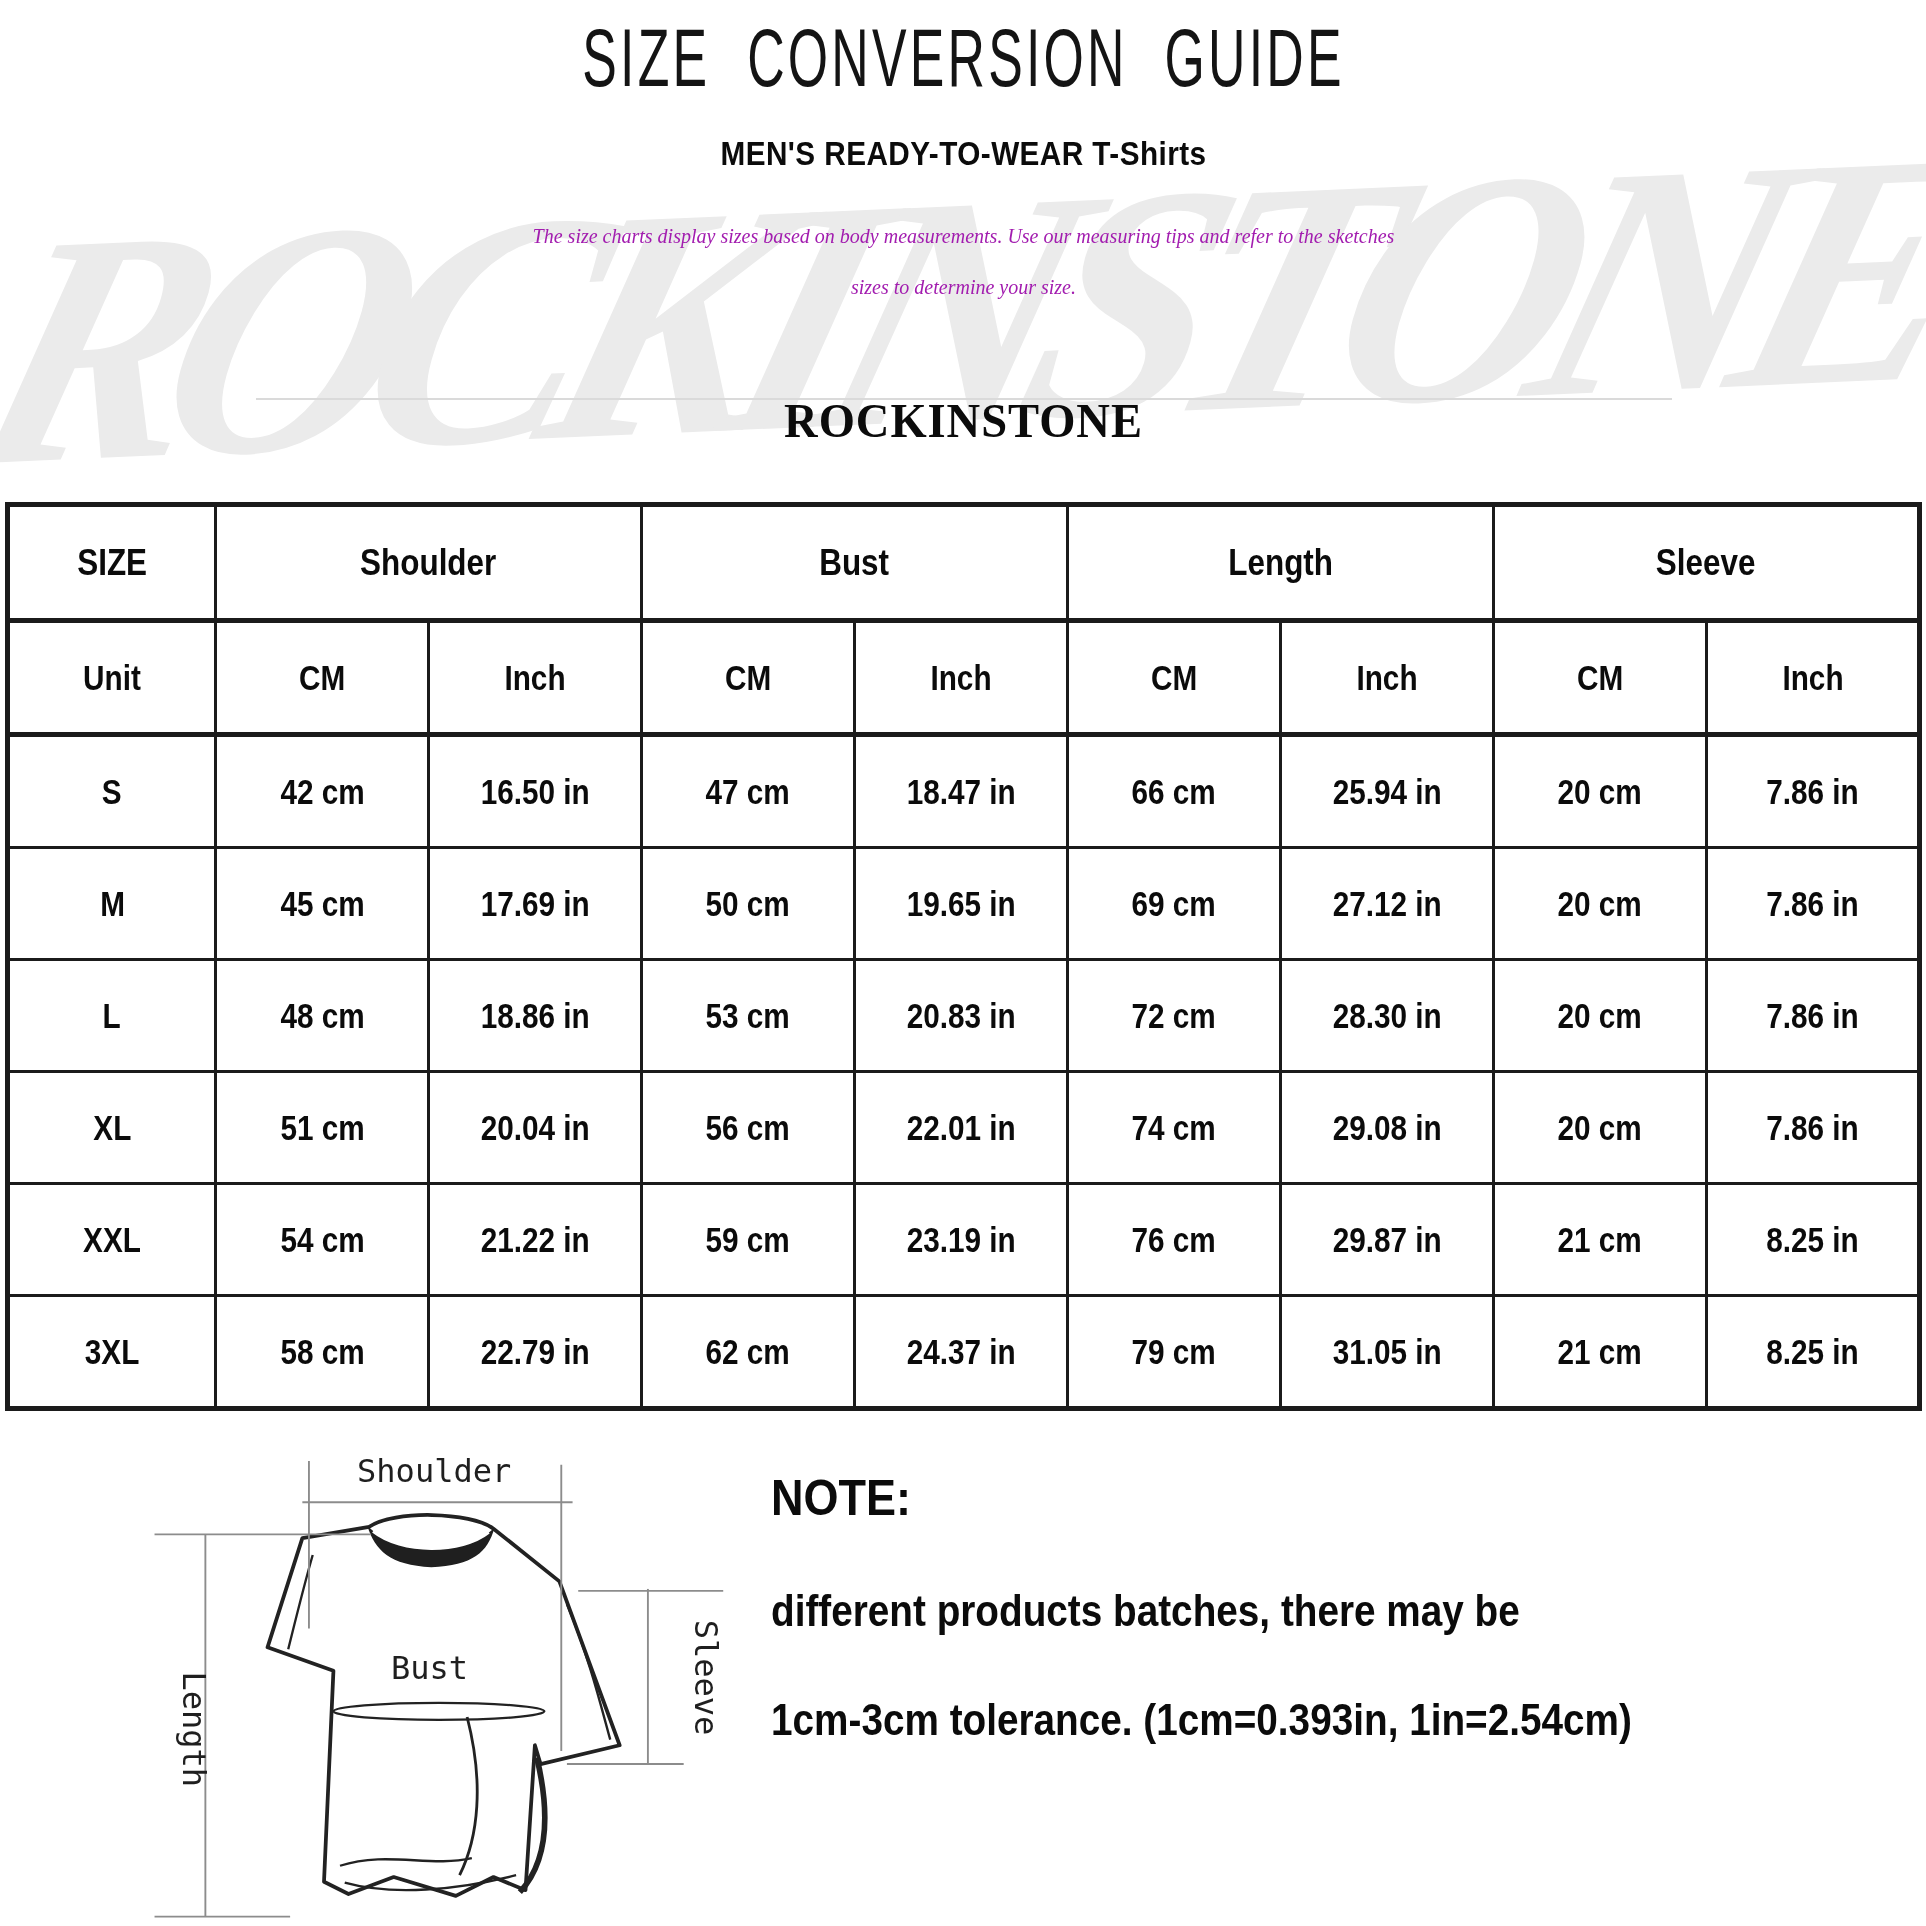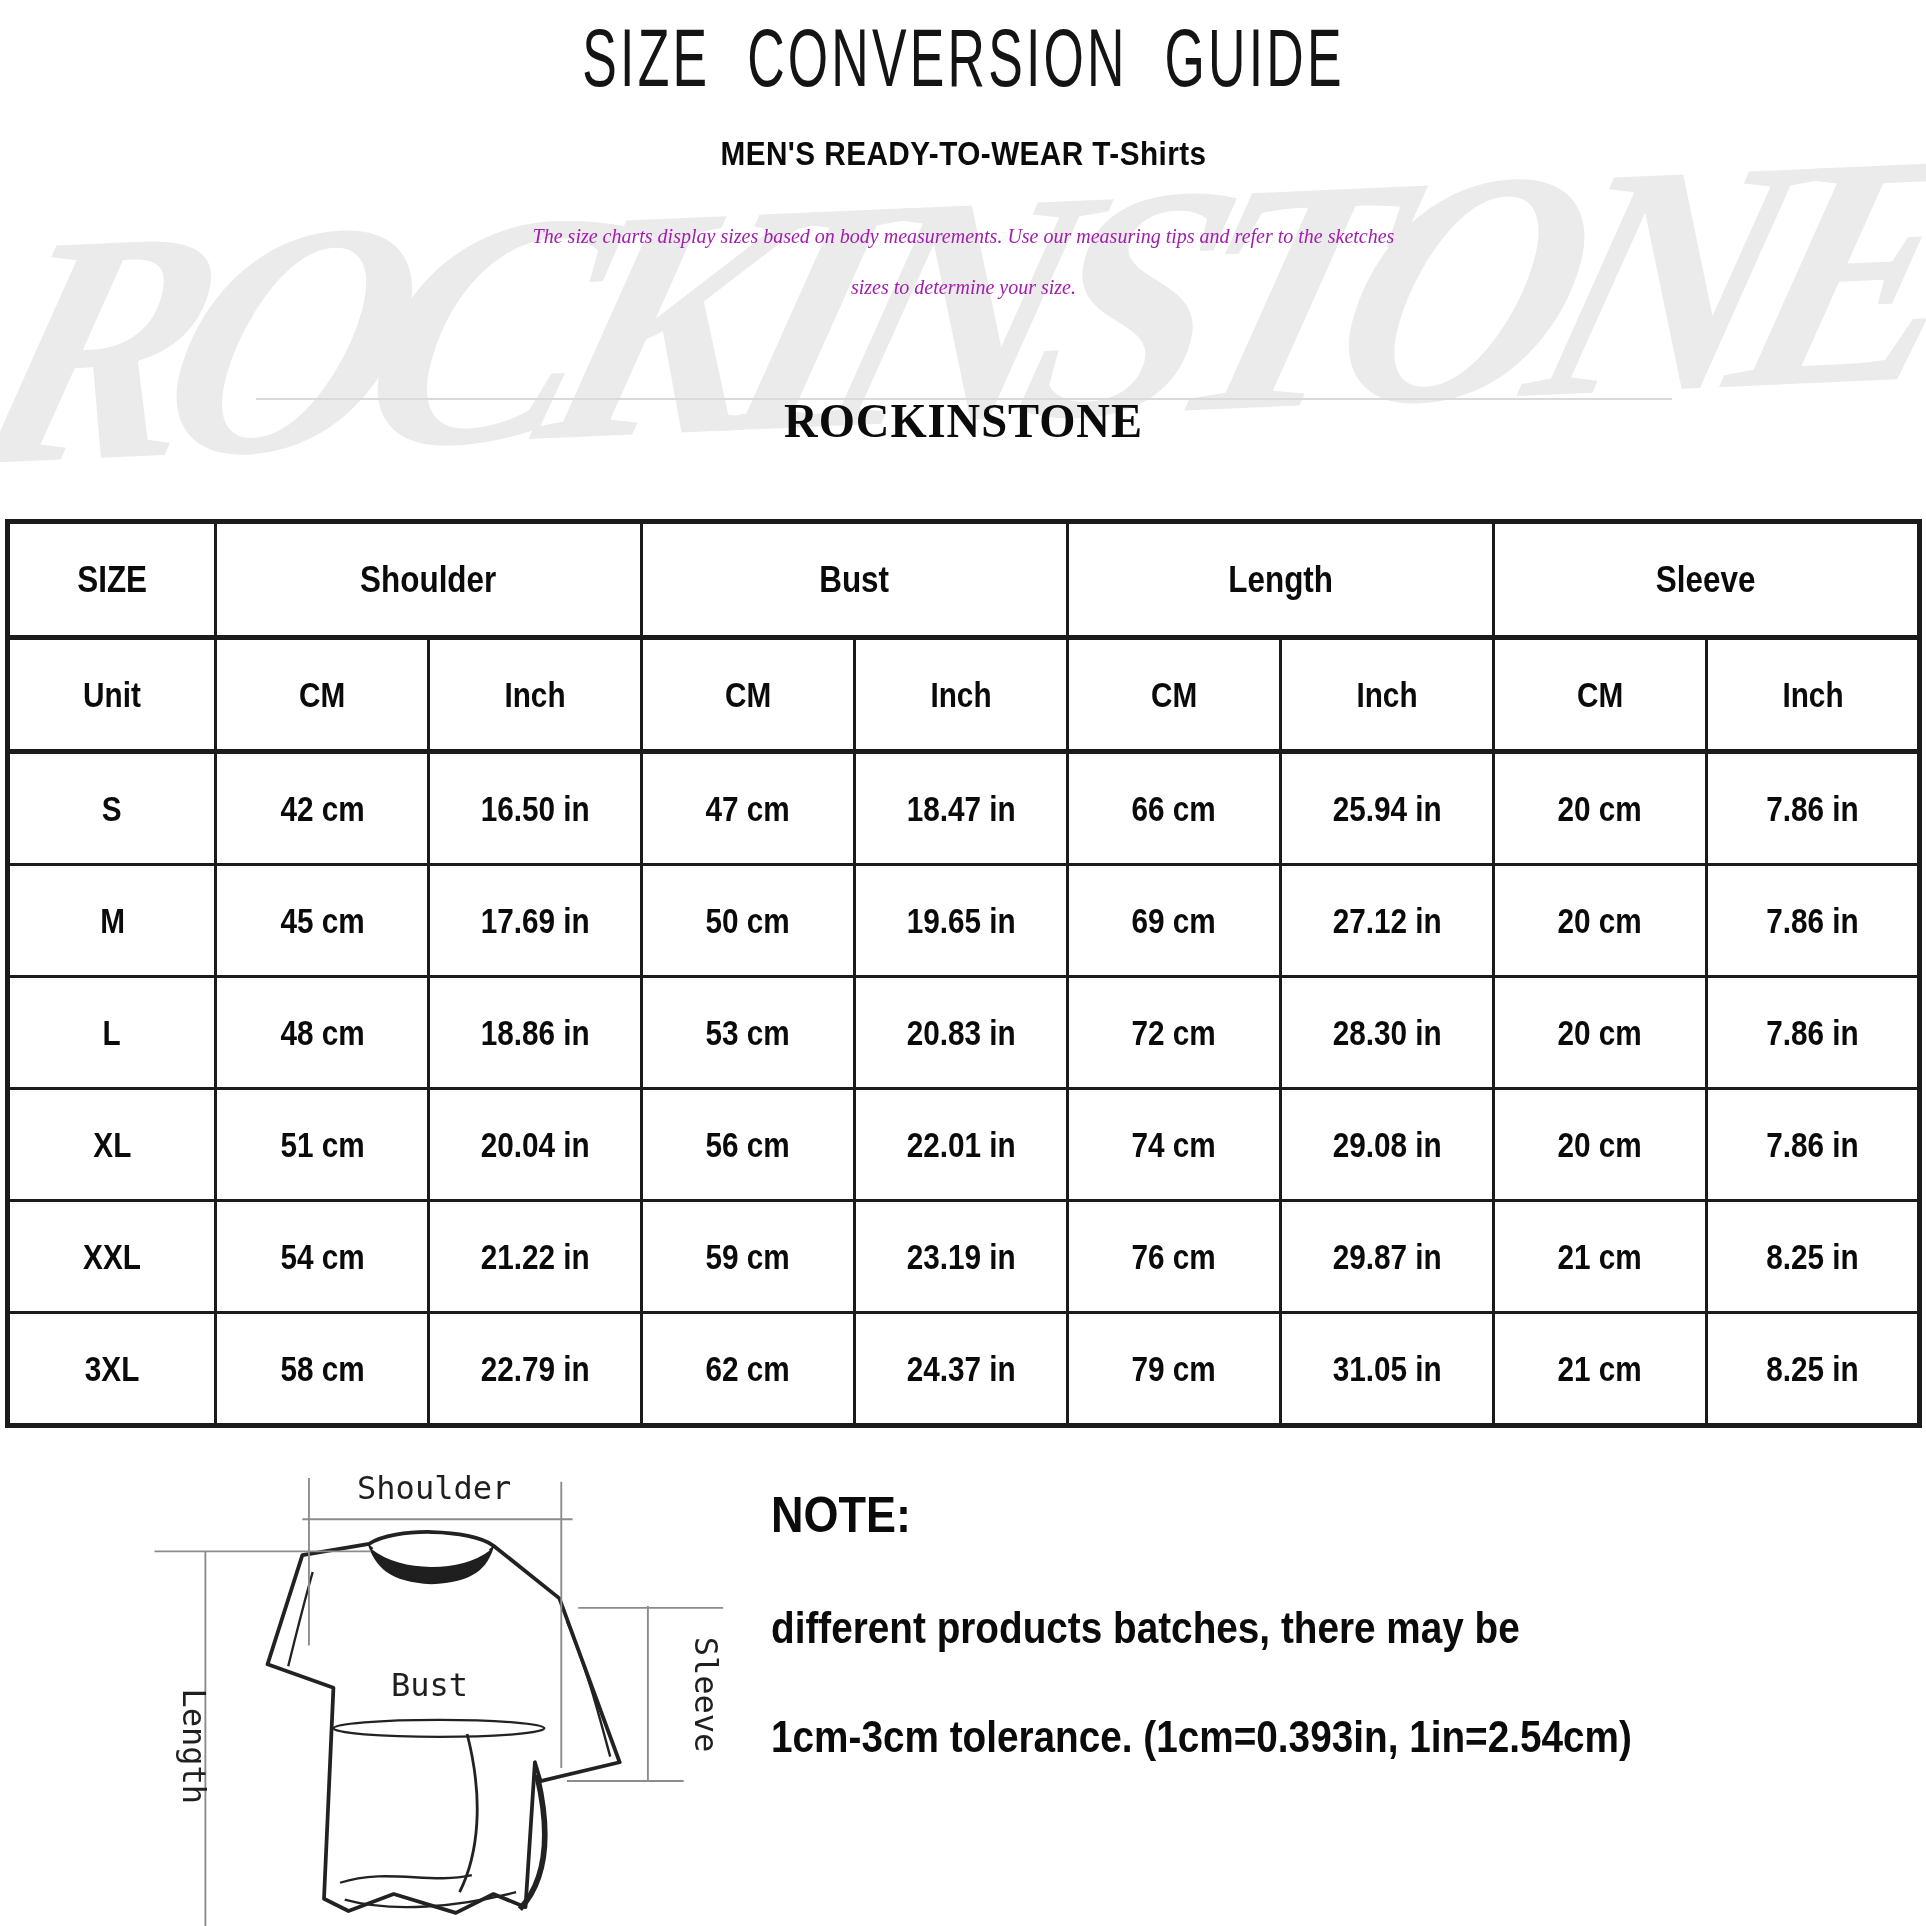--- a/index.html
+++ b/index.html
@@ -58,21 +58,21 @@
     font-family:"Liberation Serif",serif;
     font-weight:700;
     font-size:49px;
     letter-spacing:1px;
     transform:scaleX(.95);
   }
   table.size-table{
     border-collapse:collapse;
     table-layout:fixed;
     width:1917px;
-    margin:70px auto 0;
+    margin:53px auto 0;
     background:#fff;
     border:5px solid #1b1b1b;
   }
   table.size-table td{
     border:3px solid #1b1b1b;
     text-align:center;
     vertical-align:middle;
     font-weight:700;
     font-size:35px;
     padding:0;

